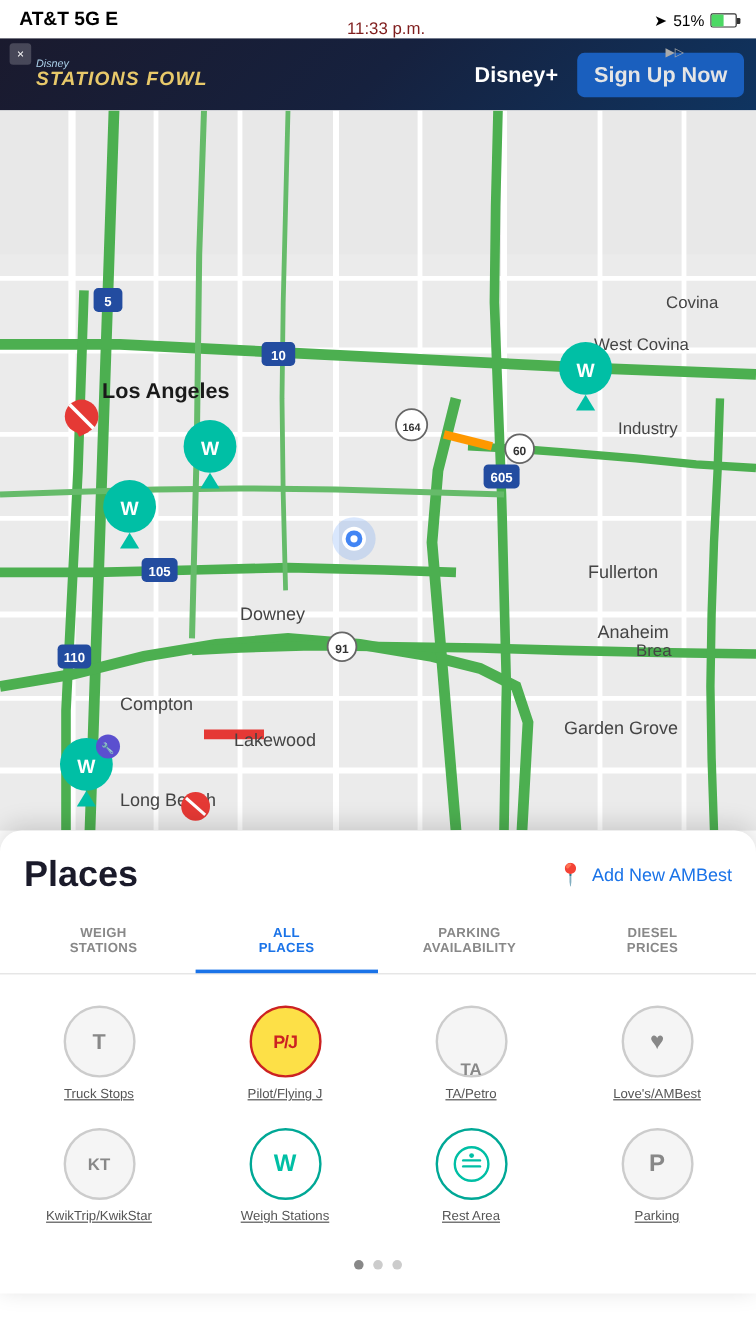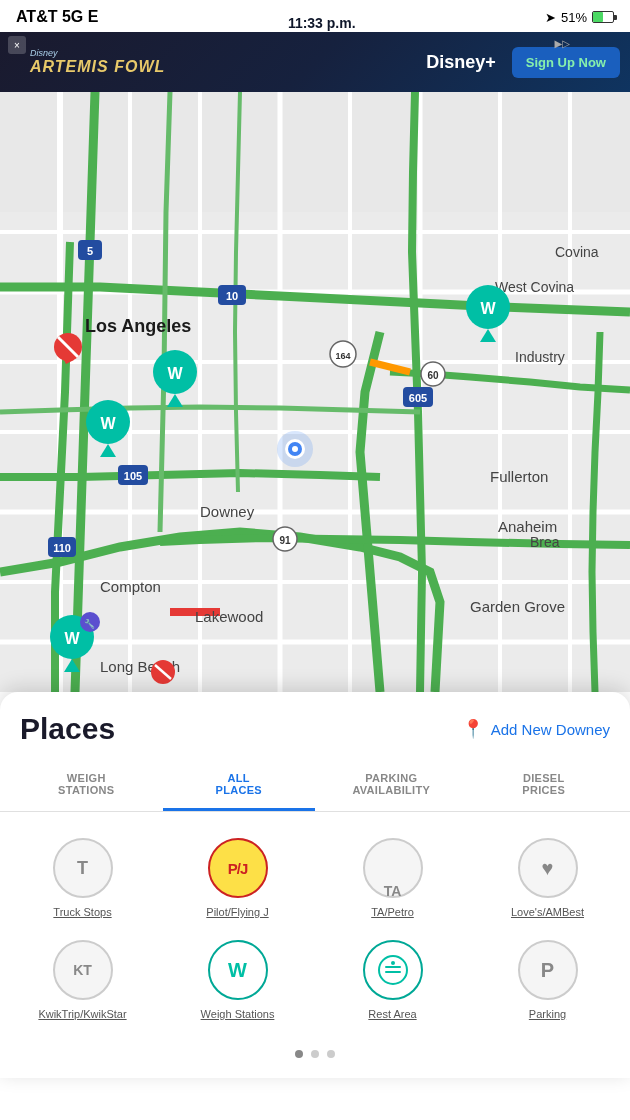--- a/index.html
+++ b/index.html
@@ -5,39 +5,39 @@
   <style>
     * { margin: 0; padding: 0; box-sizing: border-box; }
     body { width: 630px; min-height: 1120px; font-family: -apple-system, BlinkMacSystemFont, 'Helvetica Neue', Arial, sans-serif; background: #fff; overflow-x: hidden; }
 
     
     .status-bar {
       display: flex; justify-content: space-between; align-items: center;
       background: #fff; padding: 6px 16px 4px; height: 32px;
     }
     .status-left { font-size: 16px; font-weight: 600; color: #000; }
-    .status-center { font-size: 14px; font-weight: 700; color: #0f172a; margin-top: 11px; }
+    .status-center { font-size: 14px; font-weight: 400; color: #7f1d1d; margin-top: 11px; }
     .status-right { display: flex; align-items: center; gap: 5px; font-size: 13px; font-weight: 500; color: #000; }
     .battery-icon { display: inline-block; width: 22px; height: 12px; border: 1.5px solid #333; border-radius: 2px; position: relative; }
     .battery-icon::after { content:''; position:absolute; right:-4px; top:3px; width:3px; height:5px; background:#333; border-radius:0 1px 1px 0; }
     .battery-fill { height:100%; width:51%; background:#4cd964; border-radius:1px; }
 
     
     .ad-banner {
       width: 100%; height: 60px; background: linear-gradient(135deg, #1a1a2e 0%, #16213e 50%, #0f3460 100%);
       display: flex; align-items: center; position: relative; overflow: hidden;
     }
     .ad-close { position:absolute; top:4px; left:8px; width:18px; height:18px; background:rgba(255,255,255,0.2); border-radius:3px; display:flex; align-items:center; justify-content:center; cursor:pointer; color:#fff; font-size:10px; }
     .ad-content { display:flex; align-items:center; width:100%; padding:0 10px 0 30px; }
     .ad-logo-area { flex:1; }
     .ad-title { color:#e8c96a; font-size:16px; font-weight:800; letter-spacing:1px; font-style:italic; }
     .disney-plus { color:#fff; font-size:18px; font-weight:800; }
     .ad-signup-btn {
-      background:#1a5fbe; color:#86efac; border:none; border-radius:6px;
-      padding:8px 14px; font-size:13px; font-weight:600; cursor:pointer; white-space:nowrap;
+      background:#1a5fbe; color:#e5e5e5; border:none; border-radius:6px;
+      padding:8px 14px; font-size:18px; font-weight:600; cursor:pointer; white-space:nowrap;
     }
     .ad-arrows { position:absolute; top:6px; right:60px; color:#aaa; font-size:10px; }
 
     
     .map-container {
       width: 100%; height: 600px; position: relative; overflow: hidden;
       background: #e8e8e8;
     }
     .map-svg { width:100%; height:100%; }
 
@@ -125,21 +125,21 @@
       </span>
   </div>
 </div>
 
 <div class="ad-banner">
   <div class="ad-close">×</div>
   <div class="ad-arrows">▶▷</div>
   <div class="ad-content">
     <div class="ad-logo-area">
       <div style="color:#aacfe8;font-size:9px;font-style:italic;">Disney</div>
-      <div class="ad-title">ARTEMIS FOWL</div>
+      <div class="ad-title">STATIONS FOWL</div>
     </div>
     <div class="disney-plus" style="margin-right:16px;">Disney+</div>
     <button class="ad-signup-btn">Sign Up Now</button>
   </div>
 </div>
 
 <div class="map-container">
   <svg class="map-svg" viewBox="0 0 630 600" xmlns="http://www.w3.org/2000/svg">
 
     <rect width="630" height="600" fill="#e8e8e8"></rect>
@@ -275,21 +275,21 @@
     <text x="337" y="640" text-anchor="middle" fill="white" font-size="11" font-weight="bold">605</text>
 
   </svg>
 </div>
 
 <div class="bottom-sheet">
   <div class="bottom-sheet-header">
     <h1 class="places-title">Places</h1>
     <div class="add-new-place">
       <span class="add-new-place-icon">📍</span>
-      <span>Add New Downey</span>
+      <span>Add New AMBest</span>
     </div>
   </div>
 
   <div class="tabs-row">
     <div class="tab">WEIGH<br>STATIONS</div>
     <div class="tab active">ALL<br>PLACES</div>
     <div class="tab">PARKING<br>AVAILABILITY</div>
     <div class="tab">DIESEL<br>PRICES</div>
   </div>
 

